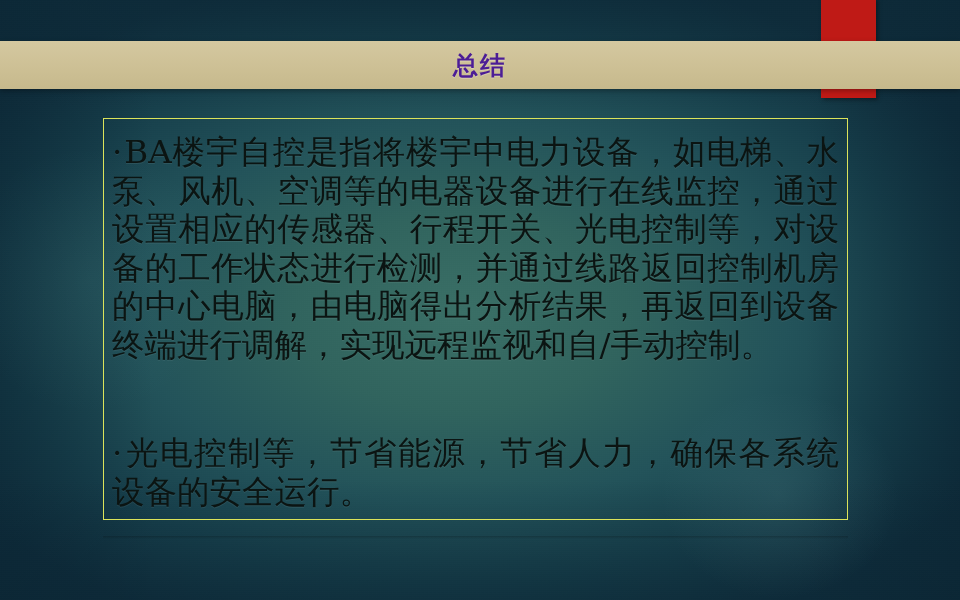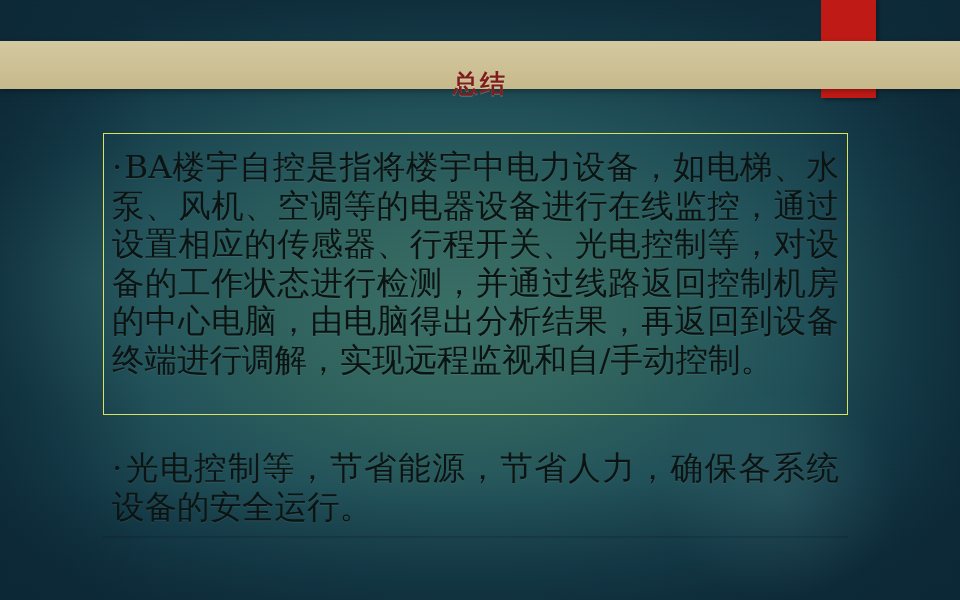--- a/index.html
+++ b/index.html
@@ -63,28 +63,27 @@
     position:absolute;inset:0;
     background:linear-gradient(180deg,#d4c8a0 0%, #cdc095 55%, #c6b98c 100%);
   }
   #title-text{
     position:absolute;left:0;top:0;width:960px;height:48px;
     display:flex;align-items:center;justify-content:center;
     font-family:"DejaVu Sans","Liberation Sans",sans-serif;
     font-weight:bold;
     font-size:25px;
     letter-spacing:2px;
-    color:#7f1d1d;
+    color:#4c1d95;
     text-shadow:0 1px 0 rgba(255,255,255,.25);
-    margin-top:18px;
   }
 
   
   #content-box{
-    position:absolute;left:103px;top:133px;width:745px;height:282px;
+    position:absolute;left:103px;top:118px;width:745px;height:402px;
     border:1.6px solid #dbe35a;
     box-sizing:border-box;
   }
   #content-inner{
     position:absolute;left:0;top:0;right:0;bottom:0;
     padding:8px 8px 0 8px;
     box-sizing:border-box;
   }
 
   .para{

